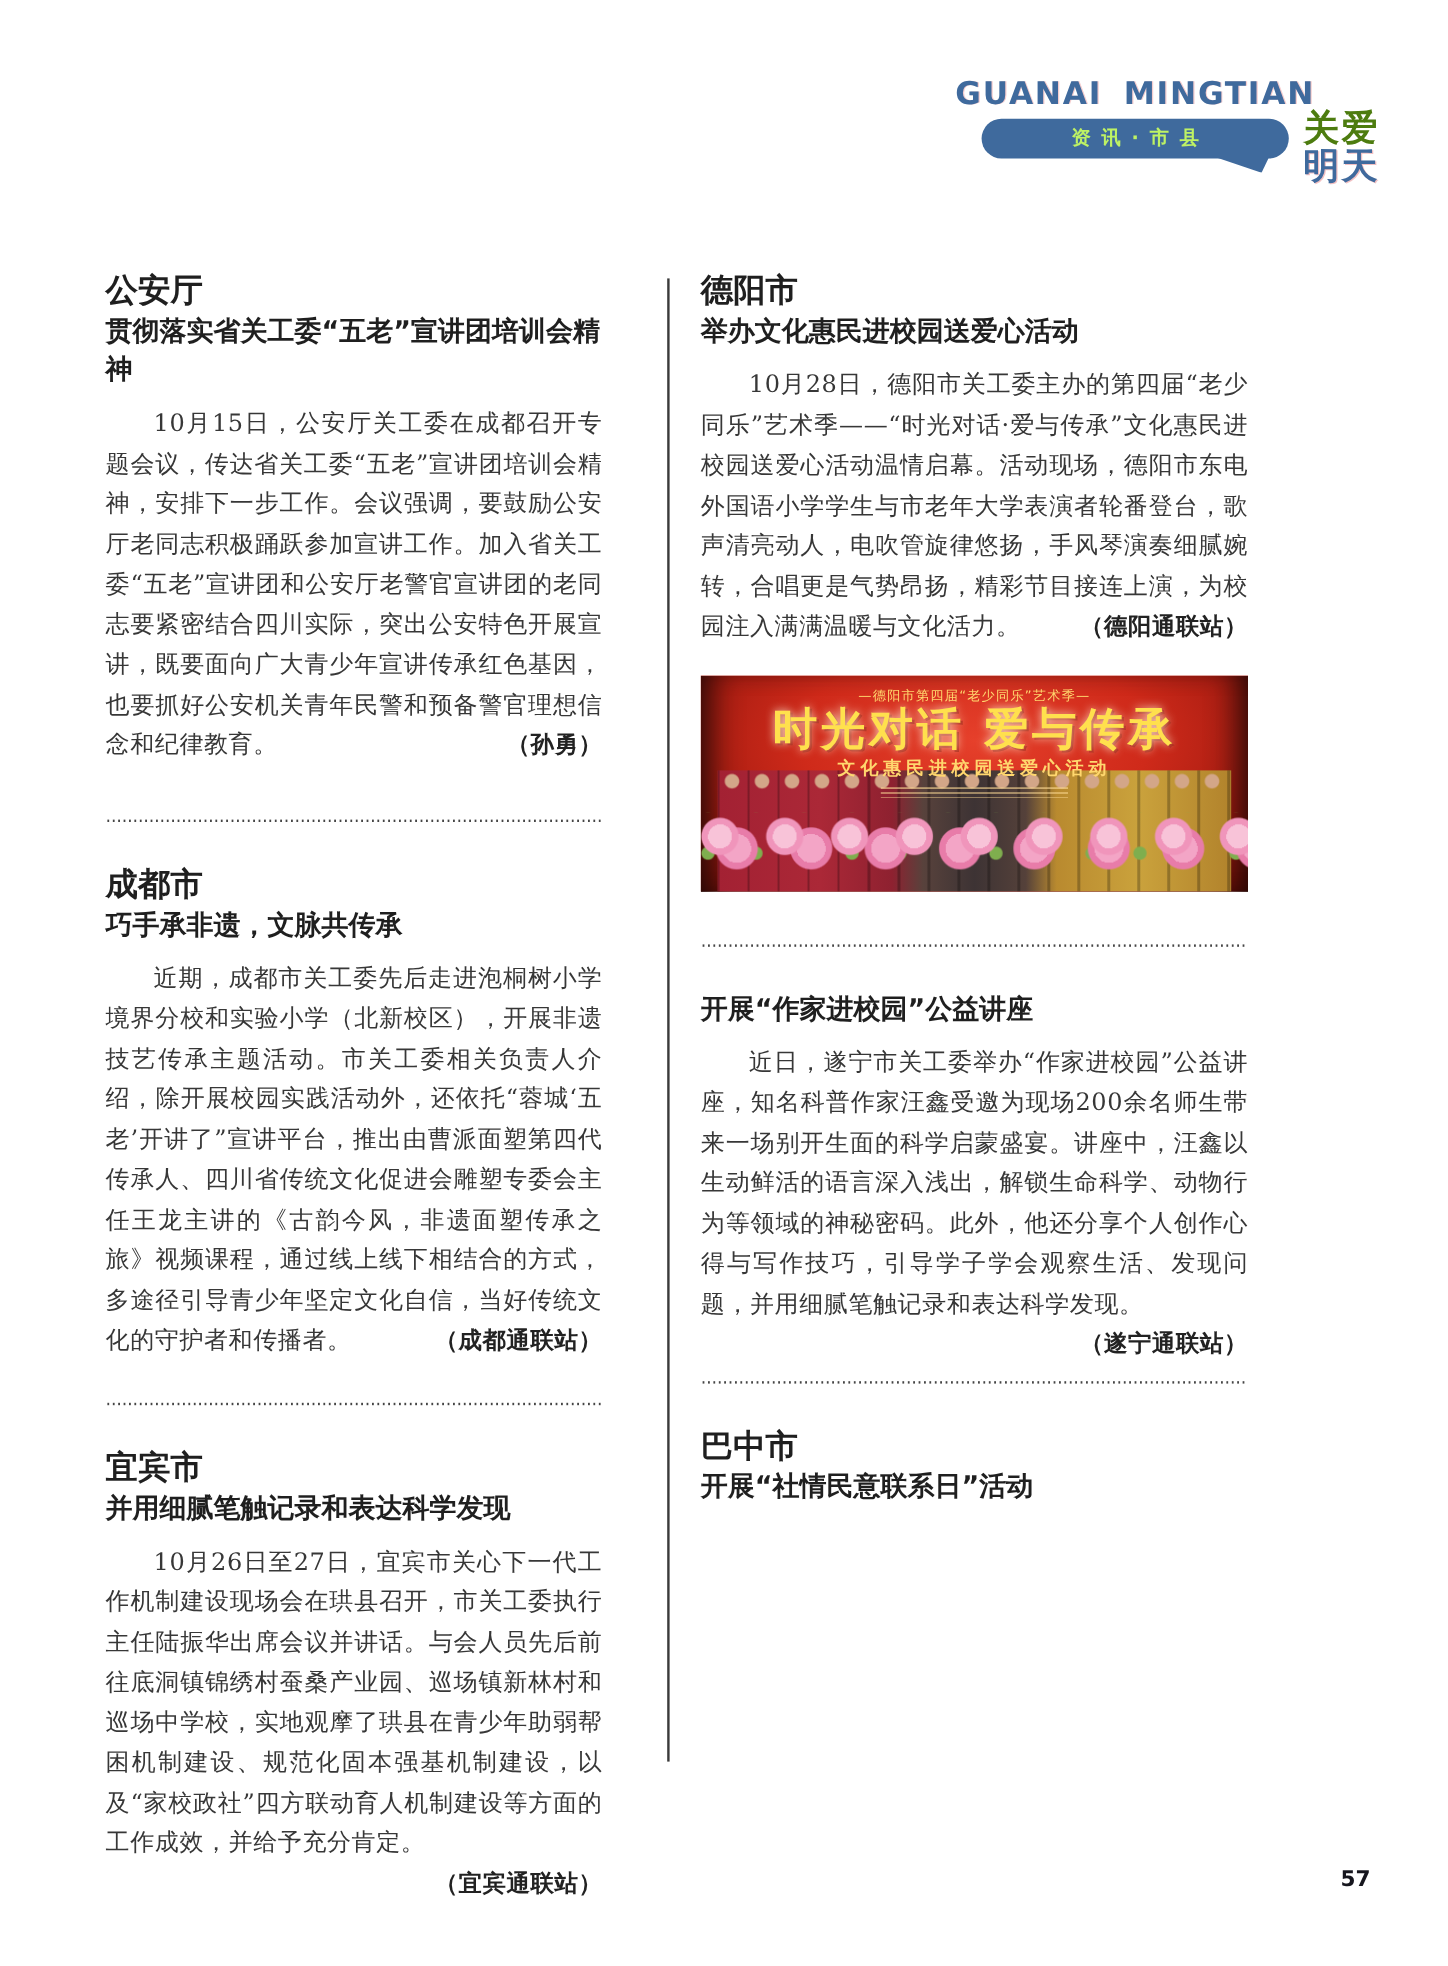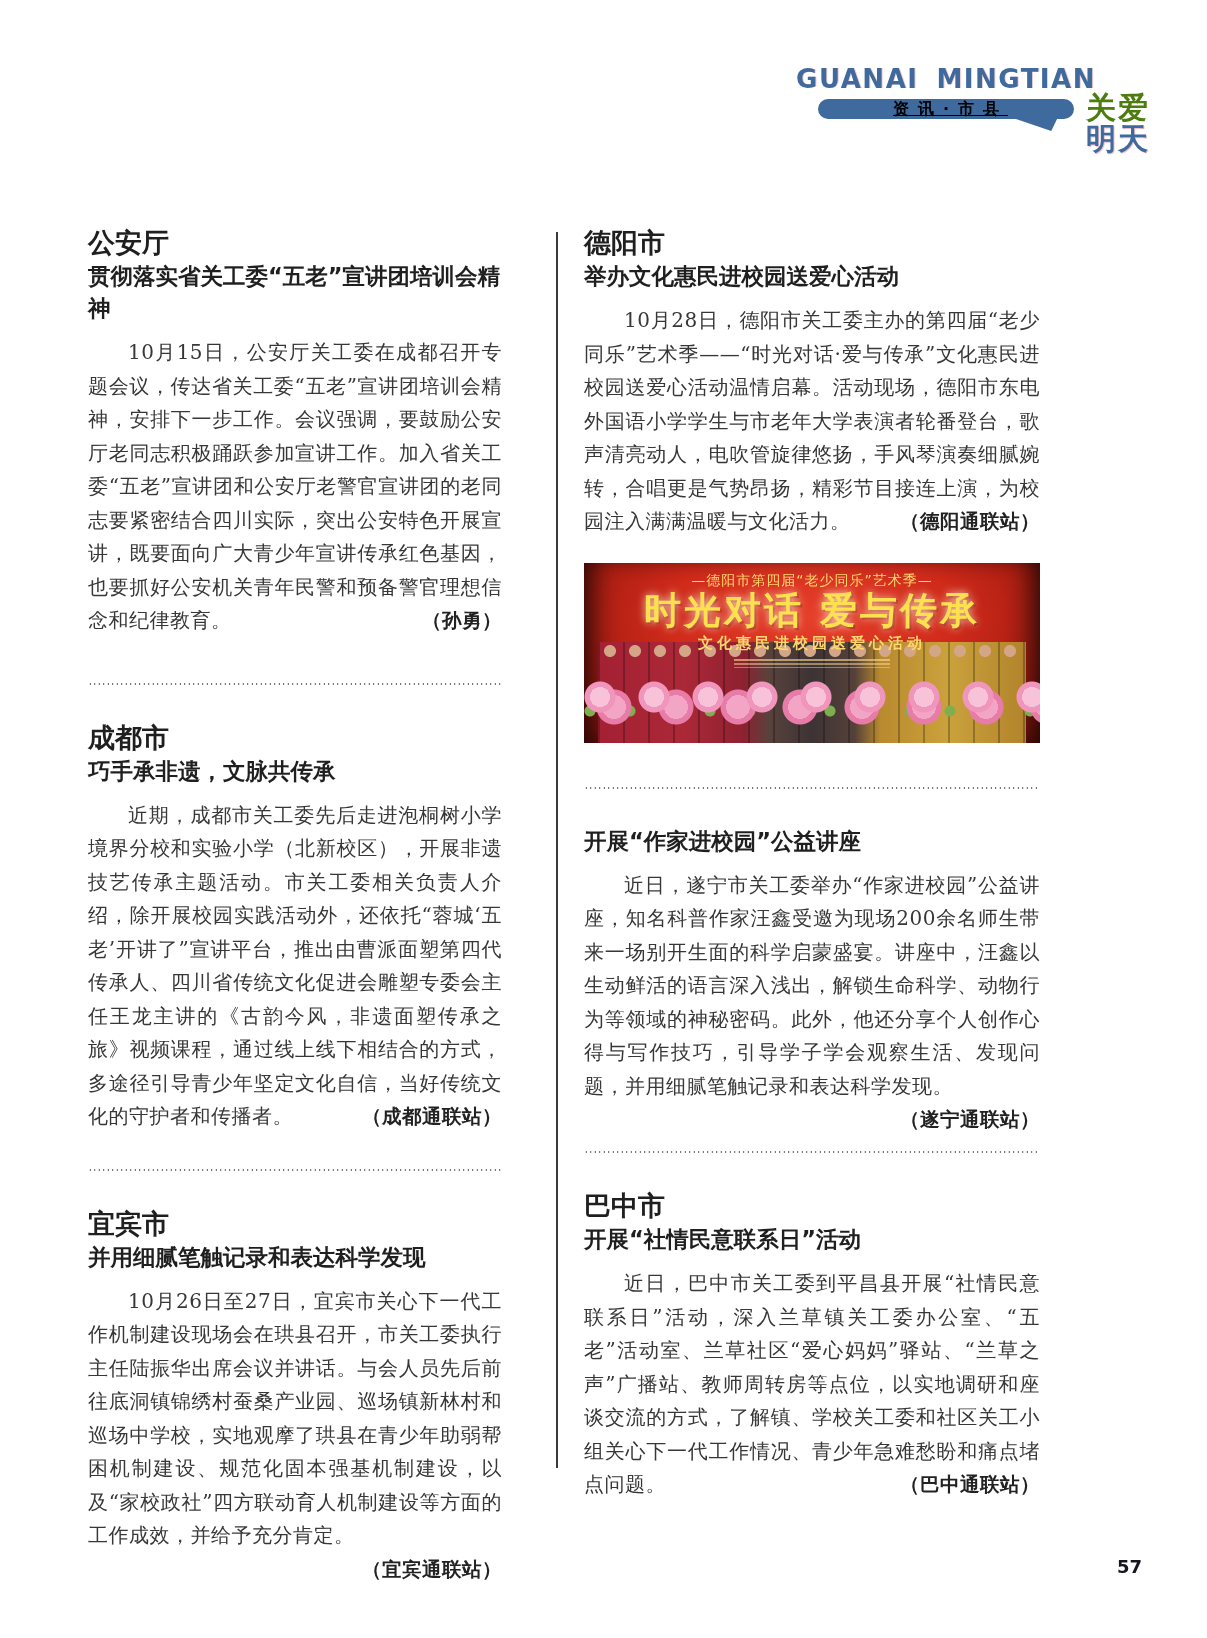--- a/index.html
+++ b/index.html
@@ -15,25 +15,25 @@
   
   .brand {
     position:absolute; left:818px; top:64px; width:256px;
     display:flex; align-items:flex-end; justify-content:center; gap:9px;
     font-family:"DejaVu Sans", sans-serif; font-weight:700;
     font-size:26px; letter-spacing:1.5px; color:#3f6a9d;
     text-shadow:1px 0 0 rgba(218,74,79,.28);
   }
   .brand-sep { width:3px; height:19px; background:#3f6a9d; display:inline-block; }
   .pill {
-    position:absolute; left:818px; top:99px; width:256px; height:20px;
+    position:absolute; left:818px; top:99px; width:256px; height:33px;
     background:#3f6a9d; border-radius:17px;
     display:flex; align-items:center; justify-content:center;
-    color:#000000; font-family:"DejaVu Sans", sans-serif;
-    font-size:16px; font-weight:700; letter-spacing:9px; text-indent:9px;text-decoration:underline;
+    color:#bef264; font-family:"DejaVu Sans", sans-serif;
+    font-size:16px; font-weight:700; letter-spacing:9px; text-indent:9px;
   }
   .pill-tail {
     position:absolute; right:16px; bottom:-12px; width:48px; height:14px;
     background:#3f6a9d;
     clip-path:polygon(0 0, 100% 0, 86% 100%);
   }
   .logo {
     position:absolute; left:1086px; top:64px;
     font-family:"DejaVu Sans", sans-serif; font-weight:800;
     font-size:30px; line-height:31px; letter-spacing:2px; text-align:center;
@@ -97,21 +97,21 @@
     background-image:
       radial-gradient(circle at 16px 20px, #f8c3d8 0 10px, #f095bb 10px 15px, rgba(0,0,0,0) 16px),
       radial-gradient(circle at 30px 30px, #f3a5c6 0 12px, #e87ca9 12px 17px, rgba(0,0,0,0) 18px),
       radial-gradient(circle at 6px 34px, #7fae4e 0 5px, rgba(0,0,0,0) 6px);
     background-size:54px 44px, 62px 50px, 40px 40px;
     background-repeat:repeat-x, repeat-x, repeat-x;
   }
   .photo-banner { position:absolute; top:0; left:0; right:0; text-align:center; z-index:2; }
   .pb-top {
     margin-top:9px; font-family:"DejaVu Sans", sans-serif;
-    font-size:14px; color:#ffd76e; letter-spacing:1px;
+    font-size:11px; color:#ffd76e; letter-spacing:1px;
   }
   .pb-main {
     margin-top:1px; font-family:"DejaVu Sans", sans-serif; font-weight:700;
     font-size:37px; line-height:1.1; color:#ffe04d; letter-spacing:3px;
     text-shadow:0 0 8px rgba(255,245,220,.9), 2px 2px 0 rgba(140,20,5,.55);
   }
   .pb-sub {
     margin-top:3px; font-family:"DejaVu Sans", sans-serif; font-weight:700;
     font-size:15px; color:#ffd76e; letter-spacing:4px;
   }
@@ -199,18 +199,17 @@
   <article class="article-follow">
     <h3 class="headline">开展“作家进校园”公益讲座</h3>
     <p class="body"><span>近日，遂宁市关工委举办“作家进校园”公益讲座，知名科普作家汪鑫受邀为现场200余名师生带来一场别开生面的科学启蒙盛宴。讲座中，汪鑫以生动鲜活的语言深入浅出，解锁生命科学、动物行为等领域的神秘密码。此外，他还分享个人创作心得与写作技巧，引导学子学会观察生活、发现问题，并用细腻笔触记录和表达科学发现。</span><span class="byline">（遂宁通联站）</span></p>
   </article>
 
   <div class="sep mt-48"></div>
 
   <article class="article-follow">
     <h2 class="city">巴中市</h2>
     <h3 class="headline">开展“社情民意联系日”活动</h3>
-    <p class="body"><span>近日，巴中市关工委到平昌县开展“社情民意联系日”活动，深入兰草镇关工委办公室、“五老”活动室、兰草社区“爱心妈妈”驿站、“兰草之声”广播站、教师周转房等点位，以实地调研和座谈交流的方式，了解镇、学校关工委和社区关工小组关心下一代工作情况、青少年急难愁盼和痛点堵点问题。</span><span class="byline">（巴中通联站）</span></p>
   </article>
 
 </section>
 
 <div class="page-num">57</div>
 
 </body></html>

